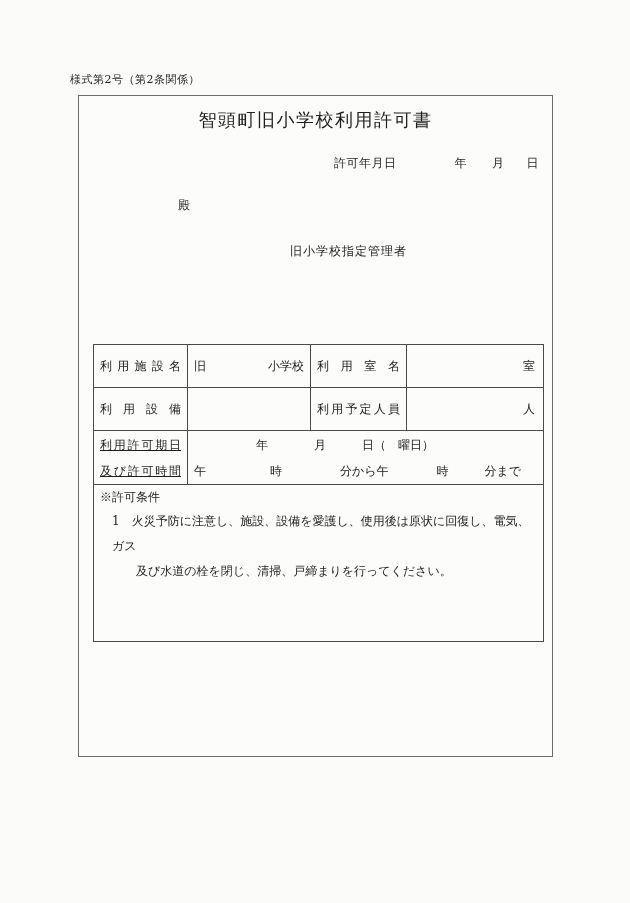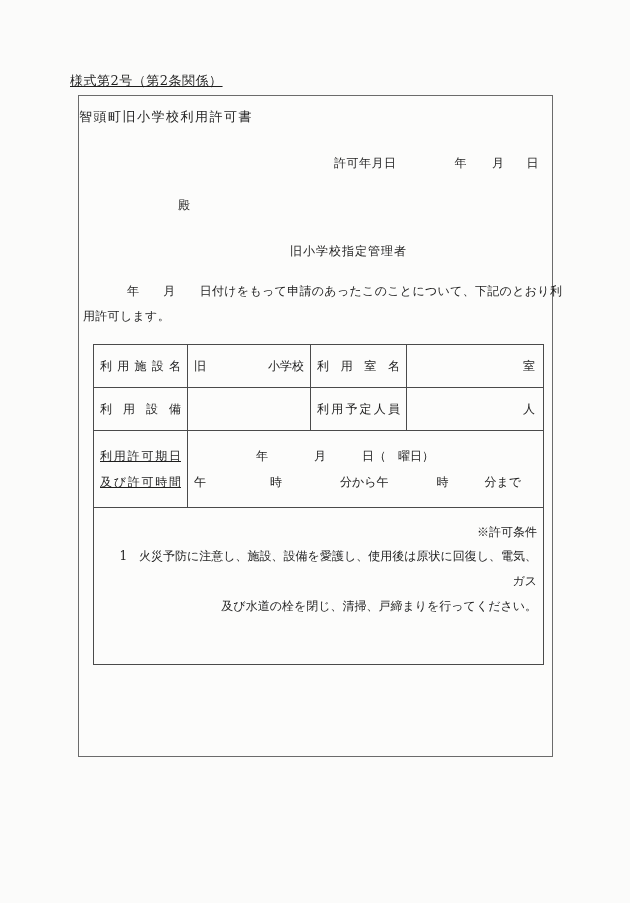--- a/index.html
+++ b/index.html
@@ -2,46 +2,46 @@
 <html><head>
 <meta charset="utf-8">
 <style>
   html,body{margin:0;padding:0;}
   body{
     width:630px;height:903px;position:relative;overflow:hidden;
     background:#fbfbfa;color:#1e1e1e;
     font-family:"DejaVu Serif","Liberation Serif",serif;
     font-size:12px;
   }
-  .form-label{position:absolute;left:70px;top:72px;font-size:13px;letter-spacing:.5px;text-decoration:underline;}
+  .form-label{position:absolute;left:70px;top:72px;font-size:11px;letter-spacing:.5px;}
   .outer-box{position:absolute;left:78px;top:95px;width:473px;height:660px;border:1px solid #6b6b6b;background:#fcfcfb;}
 
-  .title{position:absolute;top:12px;left:0;width:100%;text-align:left;font-size:13px;letter-spacing:1.5px;}
+  .title{position:absolute;top:12px;left:0;width:100%;text-align:center;font-size:18px;letter-spacing:1.5px;}
 
   .pd-row{position:absolute;top:59px;left:255px;white-space:nowrap;letter-spacing:.5px;}
   .pd-y{margin-left:58px}.pd-m{margin-left:25px}.pd-d{margin-left:22px}
 
   .addressee{position:absolute;top:101px;left:99px;letter-spacing:.5px;}
   .issuer{position:absolute;top:147px;left:211px;letter-spacing:1px;}
 
   .intro{position:absolute;top:183px;left:4px;right:3px;line-height:25px;letter-spacing:.3px;}
   .intro .l1{white-space:nowrap;}
   .in-y{margin-left:44px}.in-m{margin-left:24px}.in-r{margin-left:24px}
 
   .form-table{position:absolute;top:248px;left:14px;width:450px;border-collapse:collapse;table-layout:fixed;font-size:12px;}
-  .form-table td{border:1px solid #4a4a4a;padding:12px 6px;overflow:hidden;}
+  .form-table td{border:1px solid #4a4a4a;padding:0 6px;overflow:hidden;}
   tr.r1{height:43px}tr.r2{height:43px}tr.r3{height:50px}tr.r4{height:54px}tr.r5{height:40px}tr.r6{height:157px}
   td.lbl{text-align:justify;text-align-last:justify;}
   .split{display:flex;justify-content:space-between;}
   td.unit{text-align:right;padding-right:8px;}
   .r4lbl div{text-align:justify;text-align-last:justify;line-height:26px;text-decoration:underline;}
   .r4val .ln{line-height:26px;white-space:nowrap;}
   .g62{margin-left:62px}.g46{margin-left:46px}.g36{margin-left:36px}.g24{margin-left:12px}
   .g64{margin-left:64px}.g58{margin-left:58px}.g48{margin-left:48px}
-  .cond-cell{vertical-align:top;padding:7px 6px;text-align:right;}
+  .cond-cell{vertical-align:top;padding:7px 6px;}
   .cond-heading{line-height:24px;}
   .cond-item{padding-left:12px;line-height:25px;}
   .cond-num{margin-right:12px;}
   .cond-cont{padding-left:36px;line-height:25px;}
 </style>
 </head>
 <body>
 
 <div>
   <div class="form-label">様式第2号（第2条関係）</div>
@@ -51,26 +51,20 @@
     <div class="title">智頭町旧小学校利用許可書</div>
 
     <div class="pd-row">
       <span>許可年月日</span><span class="pd-y">年</span><span class="pd-m">月</span><span class="pd-d">日</span>
     </div>
 
     <div class="addressee">殿</div>
 
     <div class="issuer">旧小学校指定管理者</div>
 
-    <div class="intro">
-      <div class="l1">
-        <span class="in-y">年</span><span class="in-m">月</span><span class="in-r">日付けをもって申請のあったこのことについて、下記のとおり利</span>
-      </div>
-      <div>用許可します。</div>
-    </div>
 
     <table class="form-table">
       <colgroup>
         <col style="width:94px">
           <col style="width:123px">
           <col style="width:96px">
           <col style="width:137px">
       </colgroup>
       <tbody>
           <tr class="r1">

